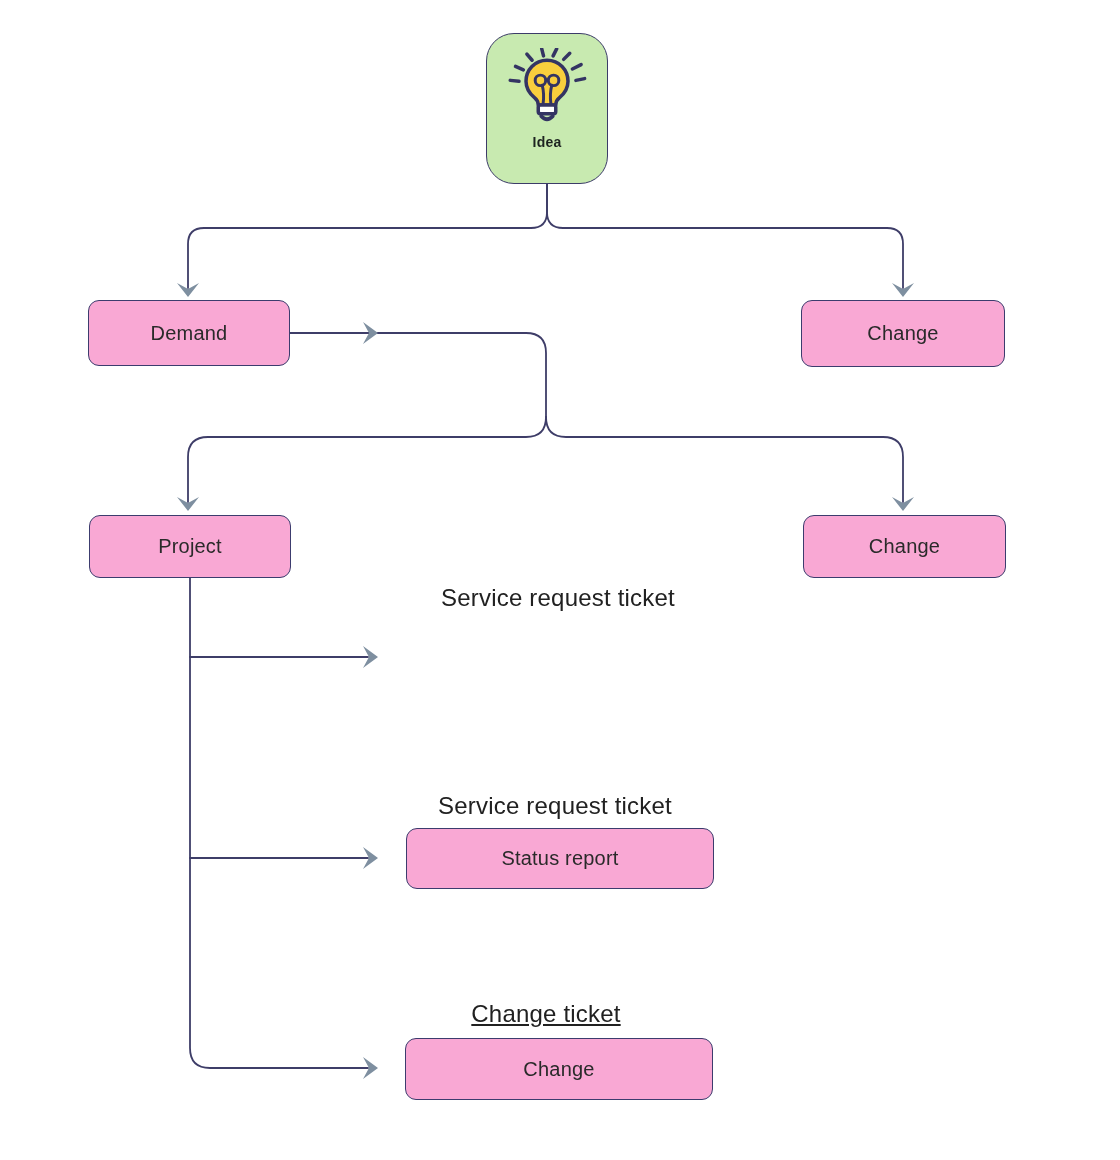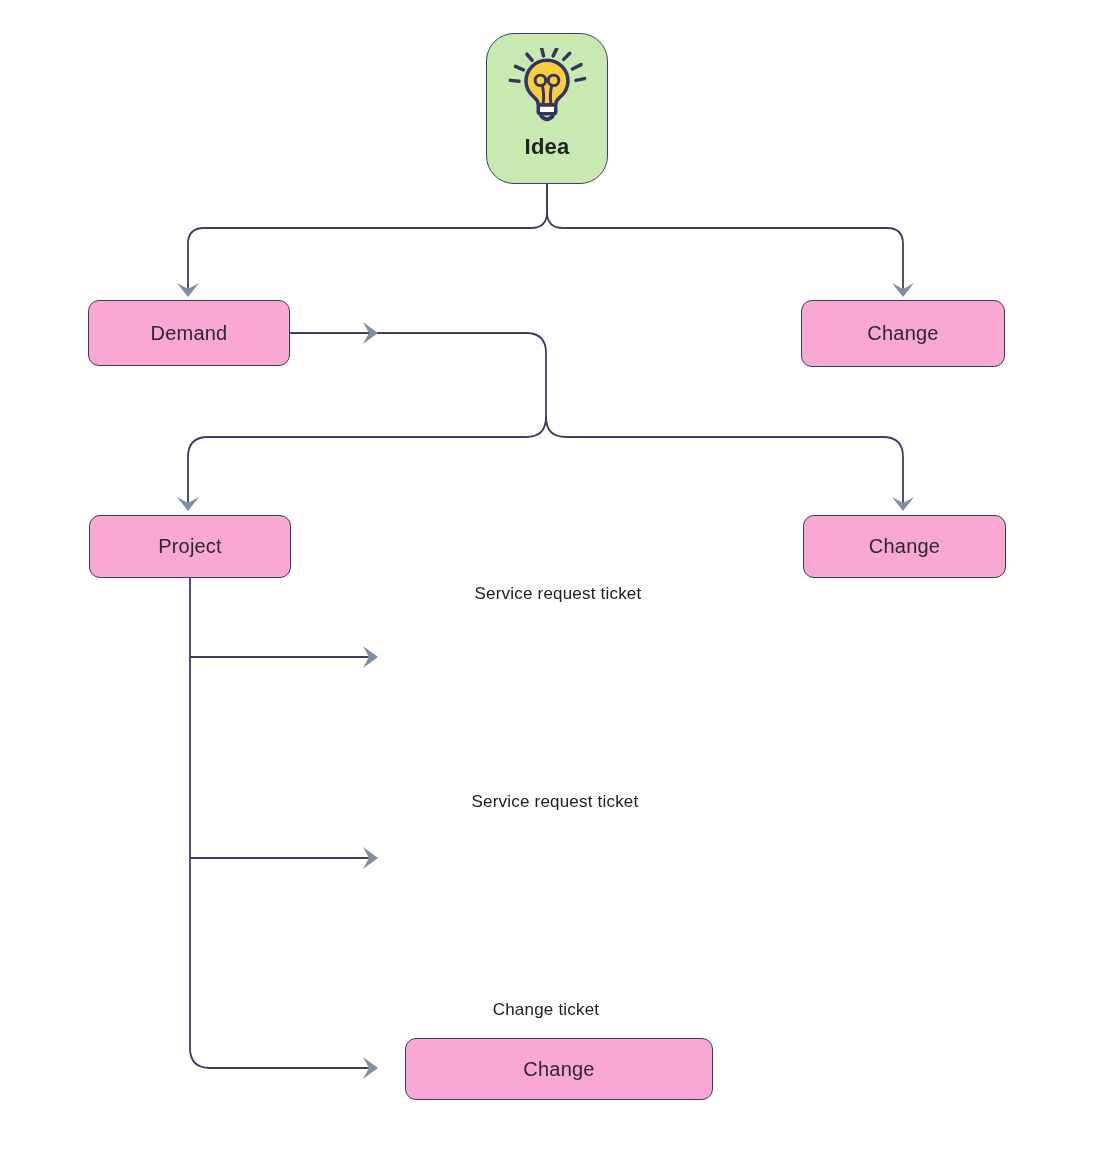--- a/index.html
+++ b/index.html
@@ -39,29 +39,29 @@
   .node-idea {
     background: #c8eab0;
     border: 1.8px solid #3c3c68;
     border-radius: 28px;
     flex-direction: column;
     justify-content: flex-start;
     padding-top: 14px;
   }
   .node-idea .node-label {
     font-weight: 700;
-    font-size: 22px;
+    font-size: 14px;
     color: #1d2420;
     margin-top: 2px;
   }
   .caption {
     position: absolute;
     width: 420px;
     text-align: center;
-    font-size: 17px;
+    font-size: 24px;
     color: #212121;
     letter-spacing: 0.2px;
   }
   .bulb { display: block; }
 </style>
 </head>
 <body>
 
 <div class="canvas">
 
@@ -135,19 +135,22 @@
     <div class="node-label">Project</div>
   </div>
 
   <div class="node" style="left:803px; top:515px; width:203px; height:63px;">
     <div class="node-label">Change</div>
   </div>
 
   <div class="caption" style="left:348px; top:584px;">Service request ticket</div>
 
   <div class="caption" style="left:345px; top:792px;">Service request ticket</div>
+  <div class="node" style="left:406px; top:828px; width:308px; height:61px;">
+    <div class="node-label">Status report</div>
+  </div>
 
-  <div class="caption" style="left:336px; top:1000px;">Change ticket</div>
+  <div class="caption" style="left:336px; top:1000px;text-decoration:underline;">Change ticket</div>
   <div class="node" style="left:405px; top:1038px; width:308px; height:62px;">
     <div class="node-label">Change</div>
   </div>
 
 </div>
 
 </body></html>

